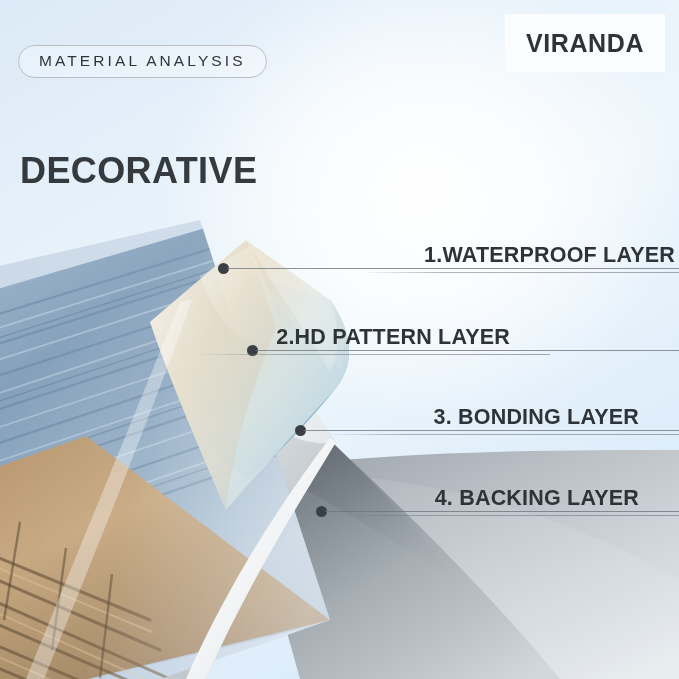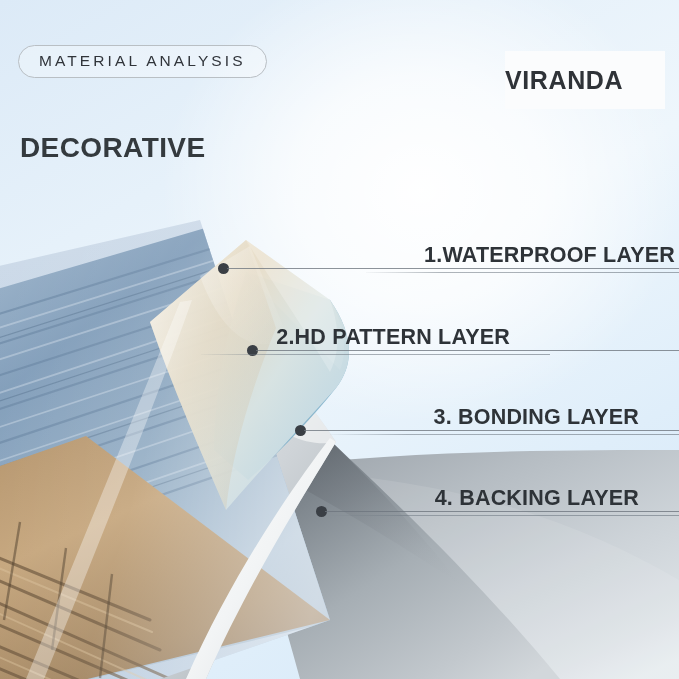--- a/index.html
+++ b/index.html
@@ -20,29 +20,28 @@
     position:absolute;left:18px;top:24px;
     padding:7px 20px 8px 20px;
     border:1.3px solid #b9bfc4;border-radius:22px;
     font-size:15.5px;letter-spacing:3.1px;color:#30343a;
     white-space:nowrap;background:rgba(255,255,255,0.30);
     line-height:1;
     margin-top:21px;
   }
   .title{
     position:absolute;left:20px;top:68px;
-    font-size:28px;font-weight:bold;color:#343a3e;
+    font-size:36px;font-weight:bold;color:#343a3e;
     letter-spacing:0.4px;line-height:1.14;white-space:pre;
     -webkit-font-smoothing:antialiased;
   }
   .brandbox{
     position:absolute;left:505px;top:14px;width:160px;height:58px;
-    background:#fbfcfd;display:flex;align-items:center;justify-content:flex-start;
+    background:#fbfcfd;display:flex;align-items:center;justify-content:center;
     box-shadow:0 0 0 0 rgba(0,0,0,0);
-    margin-top:37px;
   }
   .brandbox span{
     font-size:25px;font-weight:bold;color:#2f3338;letter-spacing:0.6px;
   }
 
   
   #art{position:absolute;left:0;top:150px;width:679px;height:529px;}
 
   
   .callout{position:absolute;right:0;}

